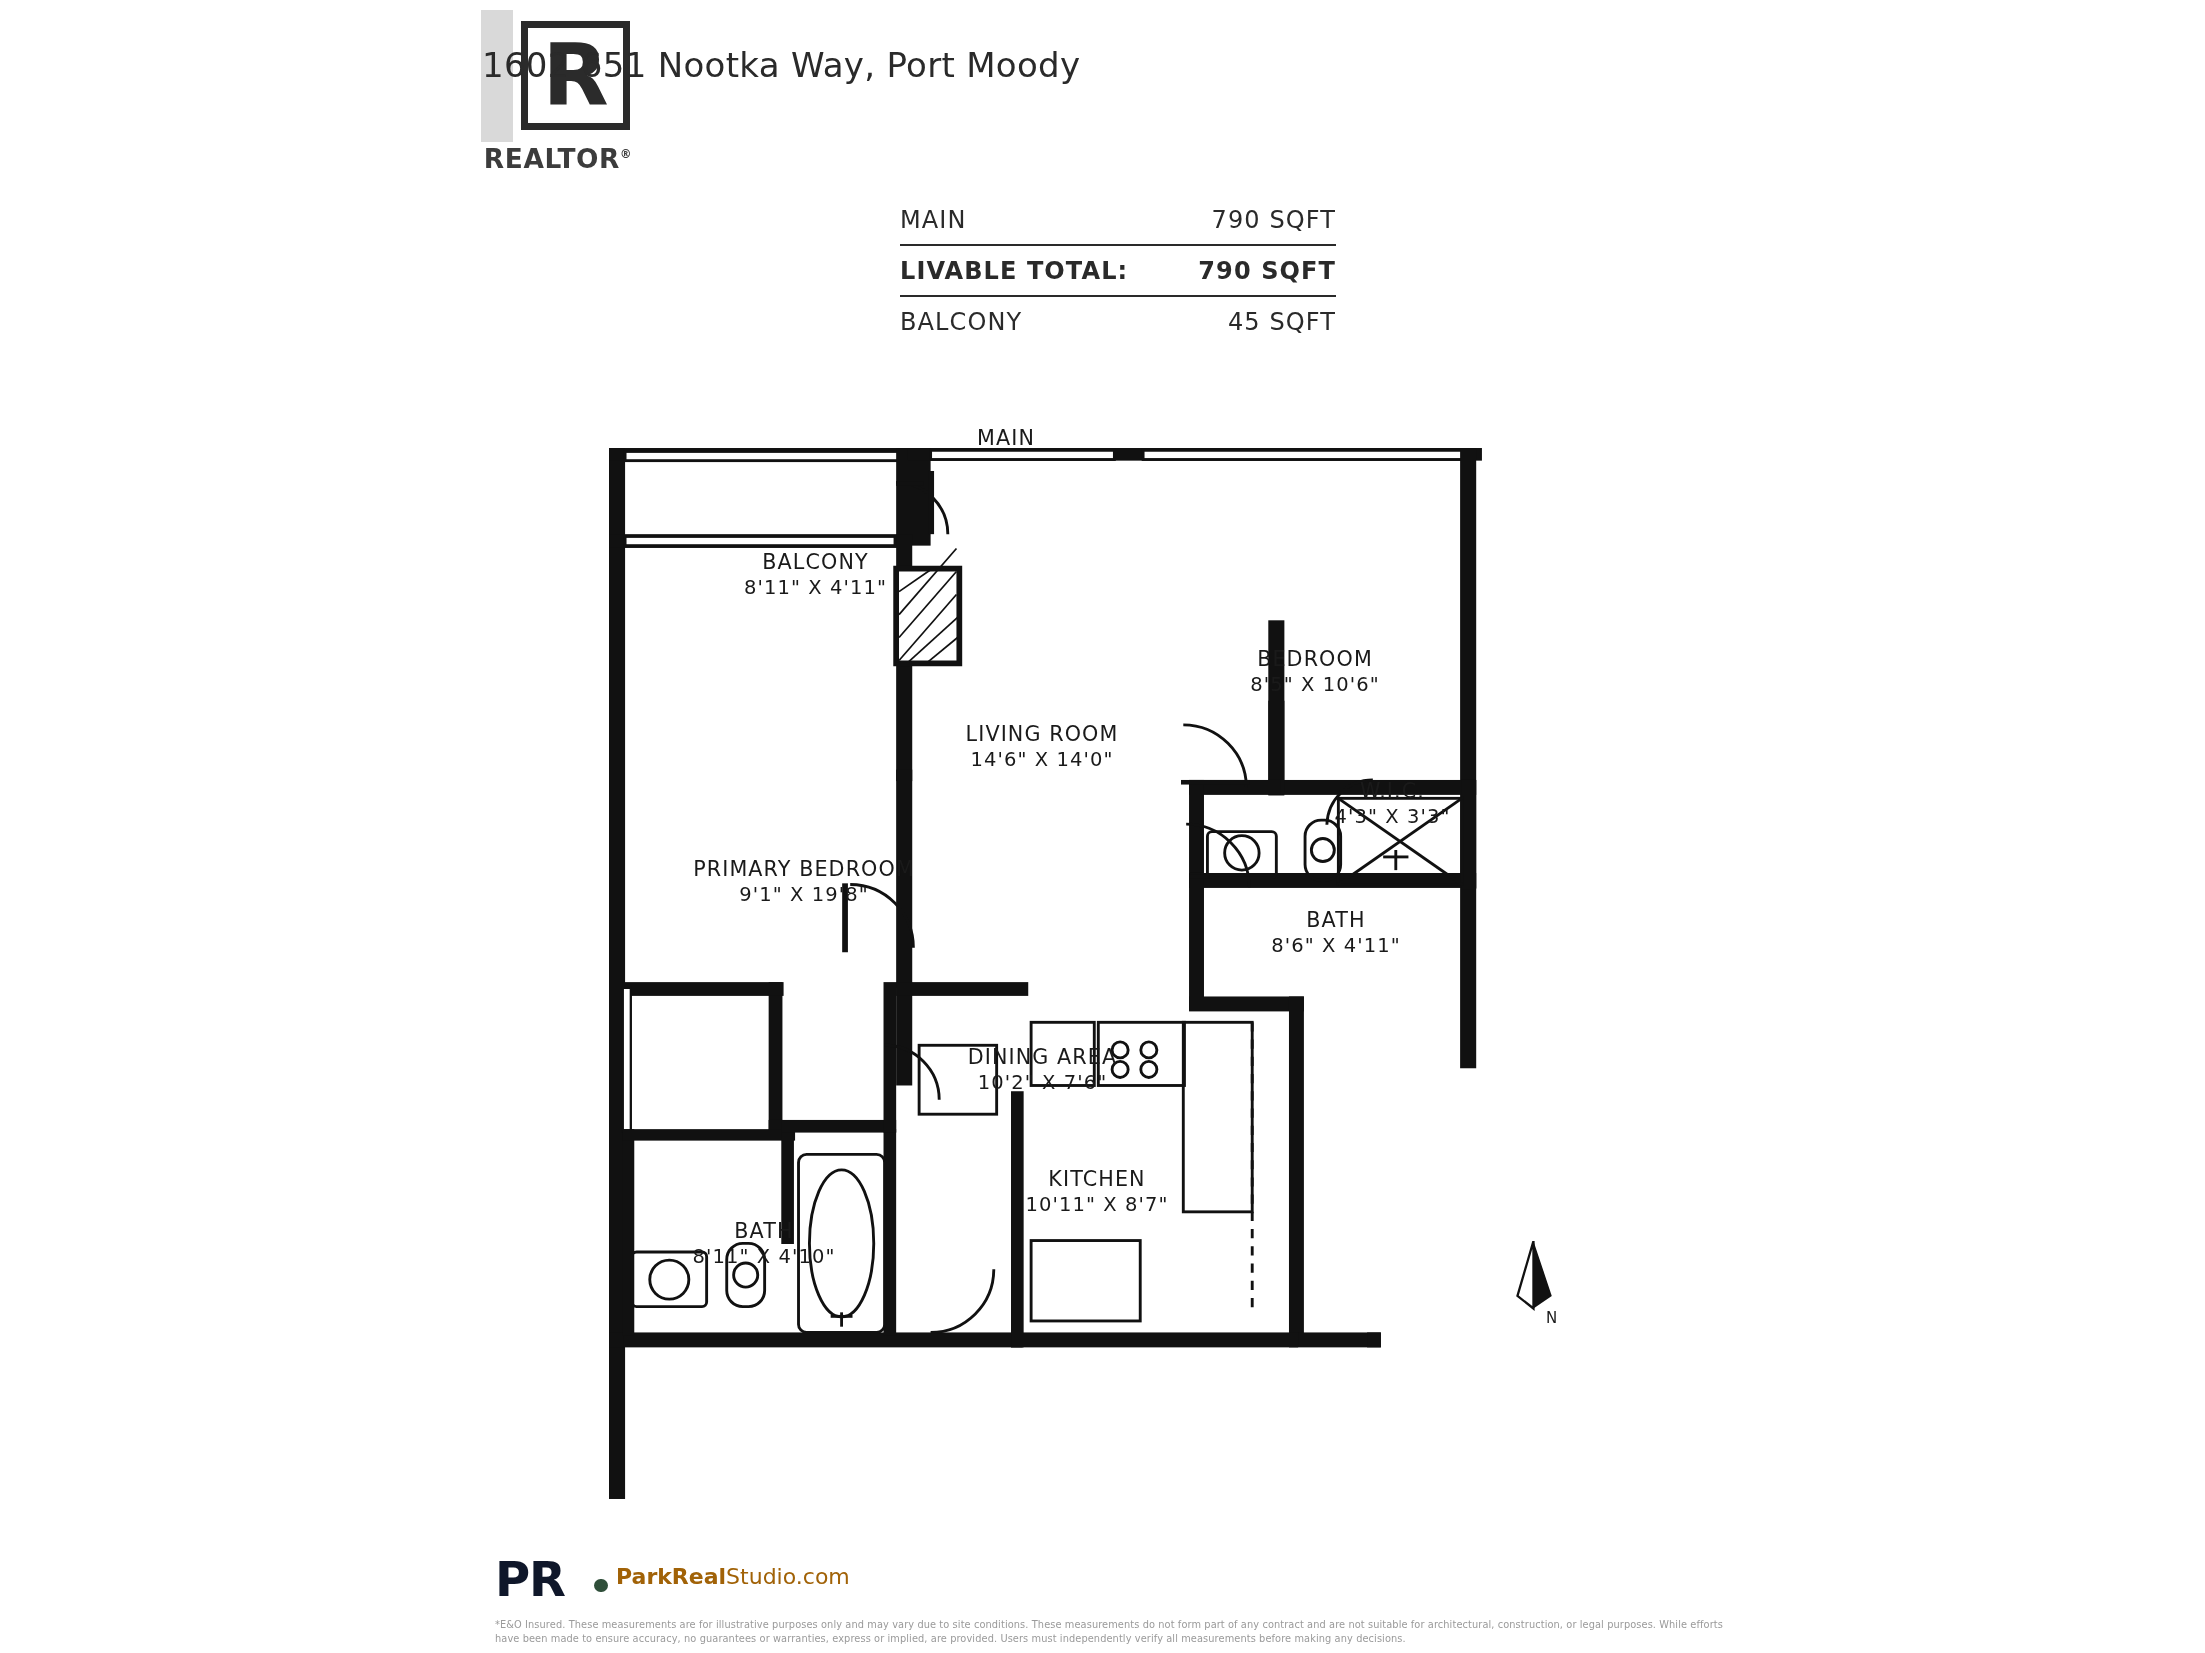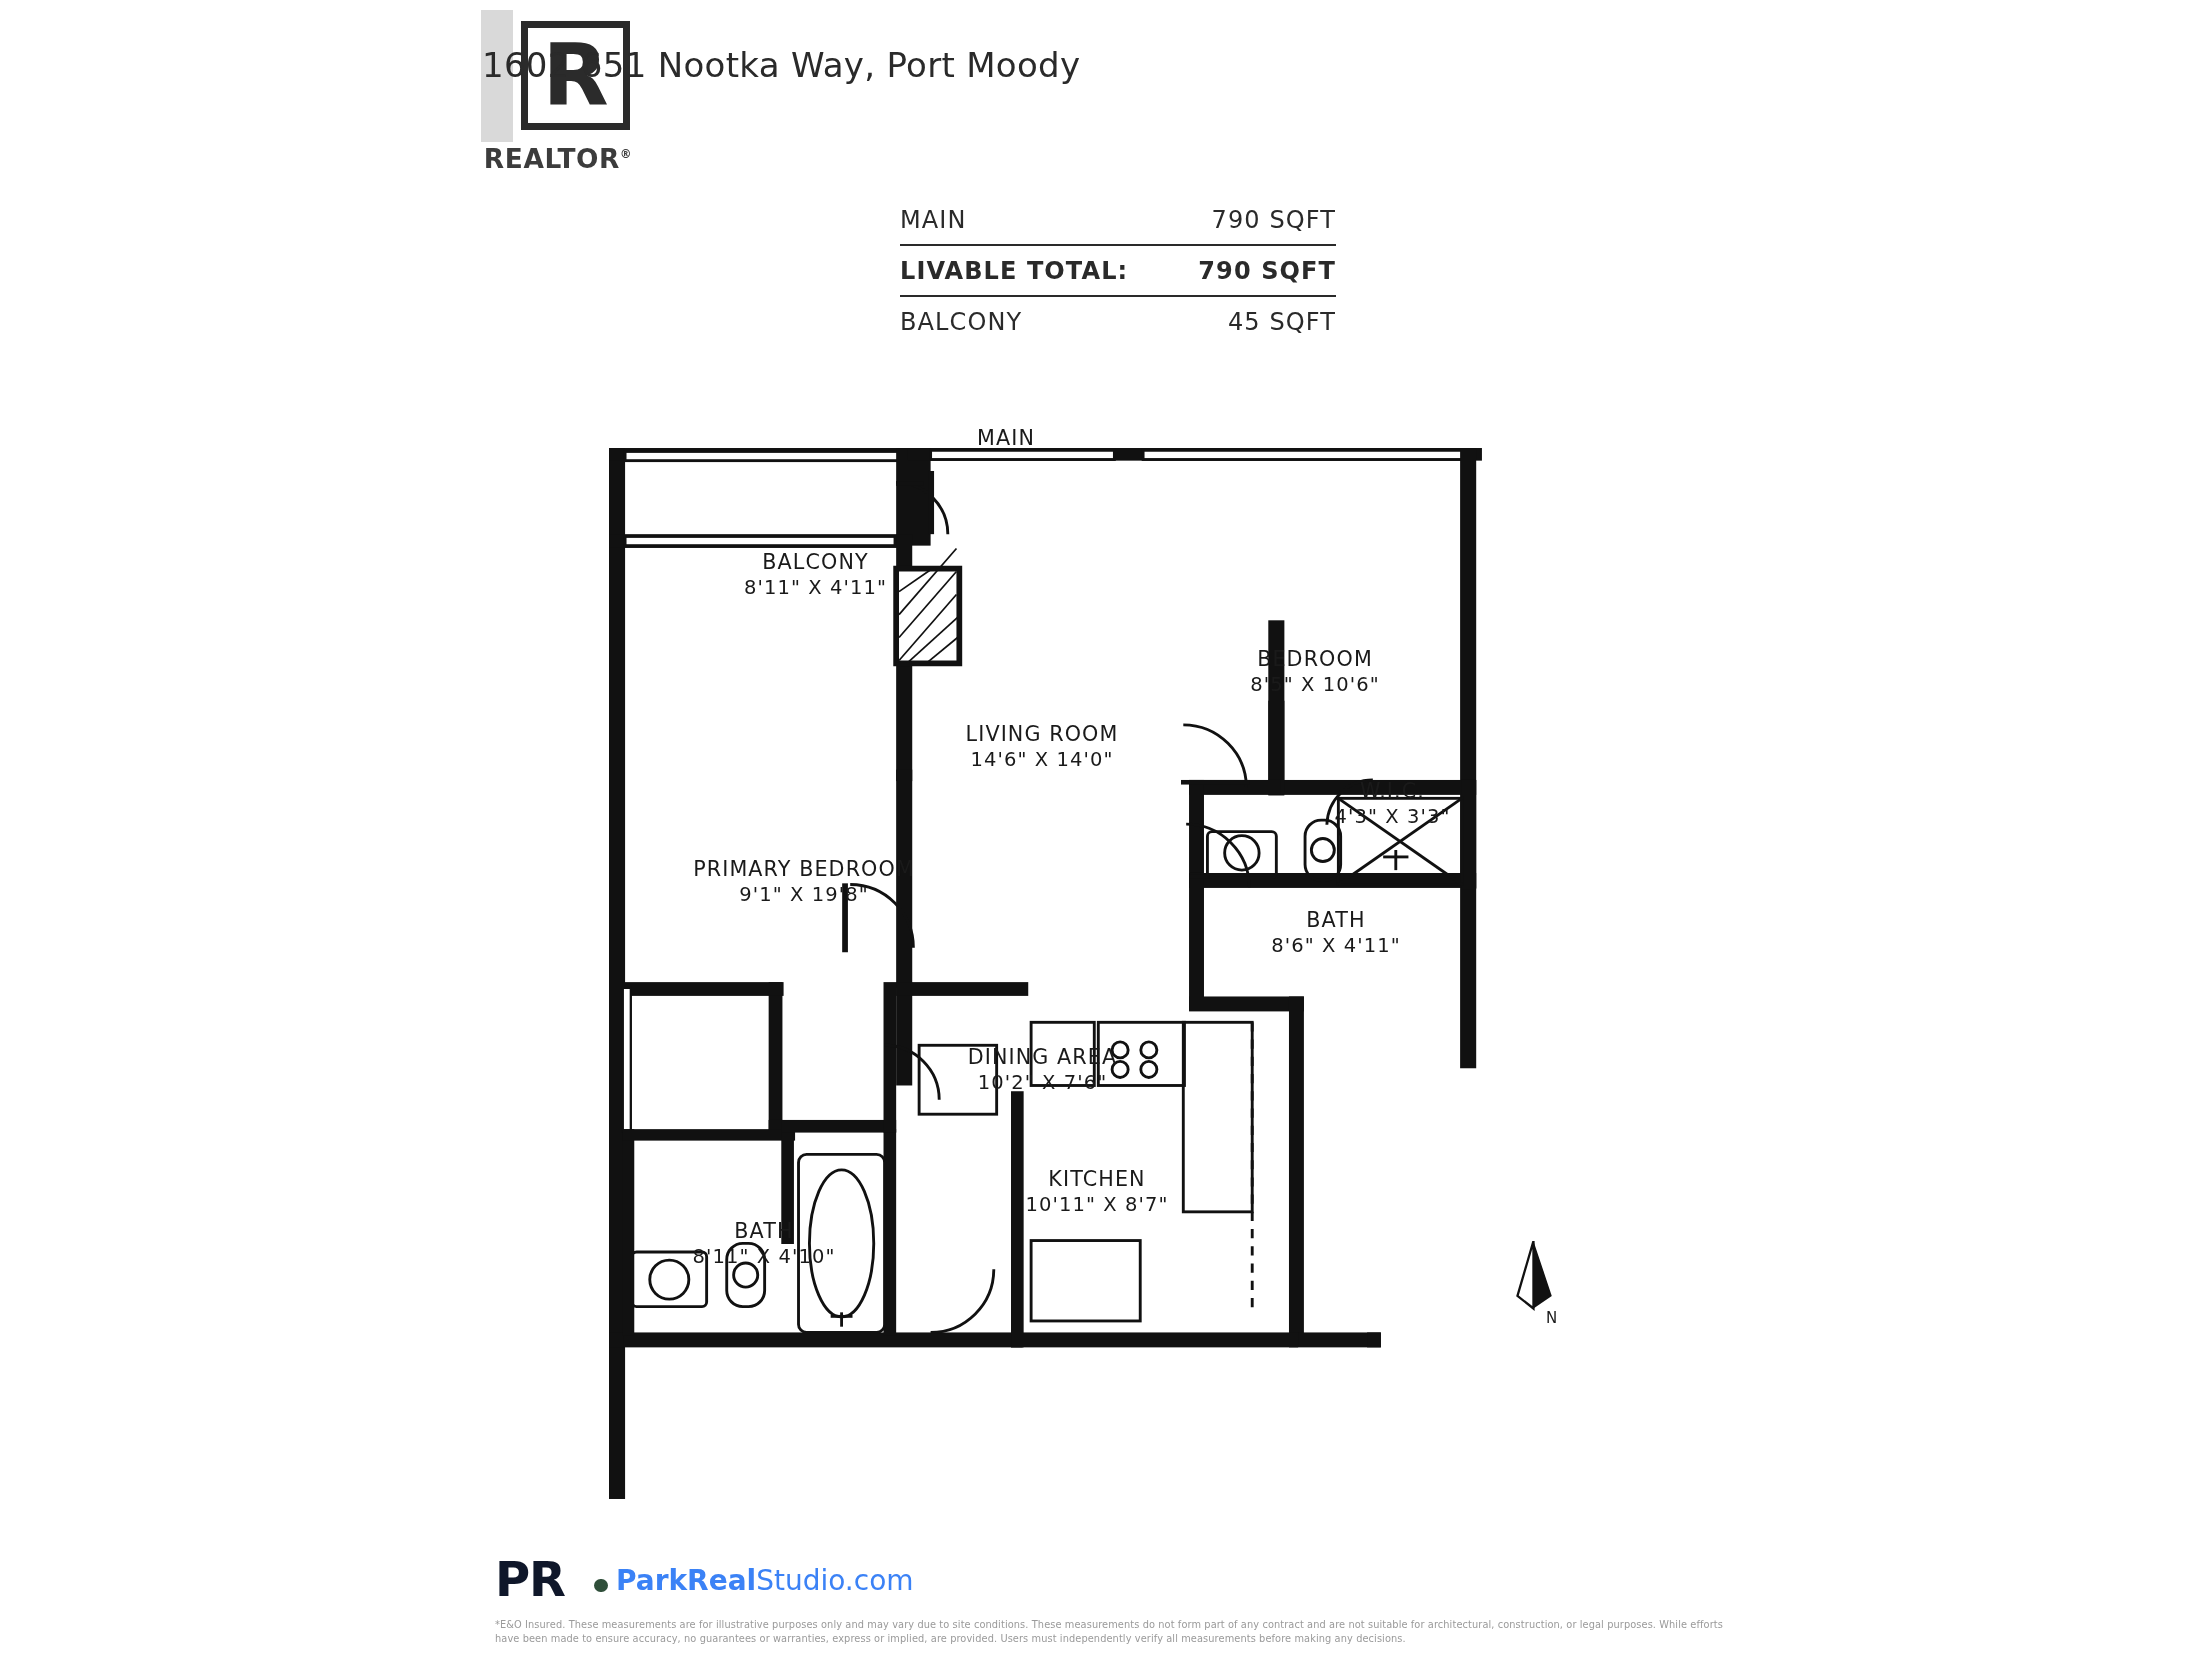--- a/index.html
+++ b/index.html
@@ -153,22 +153,22 @@
     top: 27.6px;
     width: 13.8px;
     height: 13.8px;
     border-radius: 50%;
     background: #2f4f3a;
   }
   .footer-logo .name {
     position: absolute;
     left: 121px;
     top: 12.6px;
-    font-size: 28px;
-    color: #3b82f6;
+    font-size: 22px;
+    color: #a16207;
   }
   .footer-logo .name b { font-weight: bold; }
 
   .disclaimer {
     position: absolute;
     left: 495px;
     top: 1618px;
     width: 1235px;
     font-size: 9.8px;
     line-height: 1.45;

